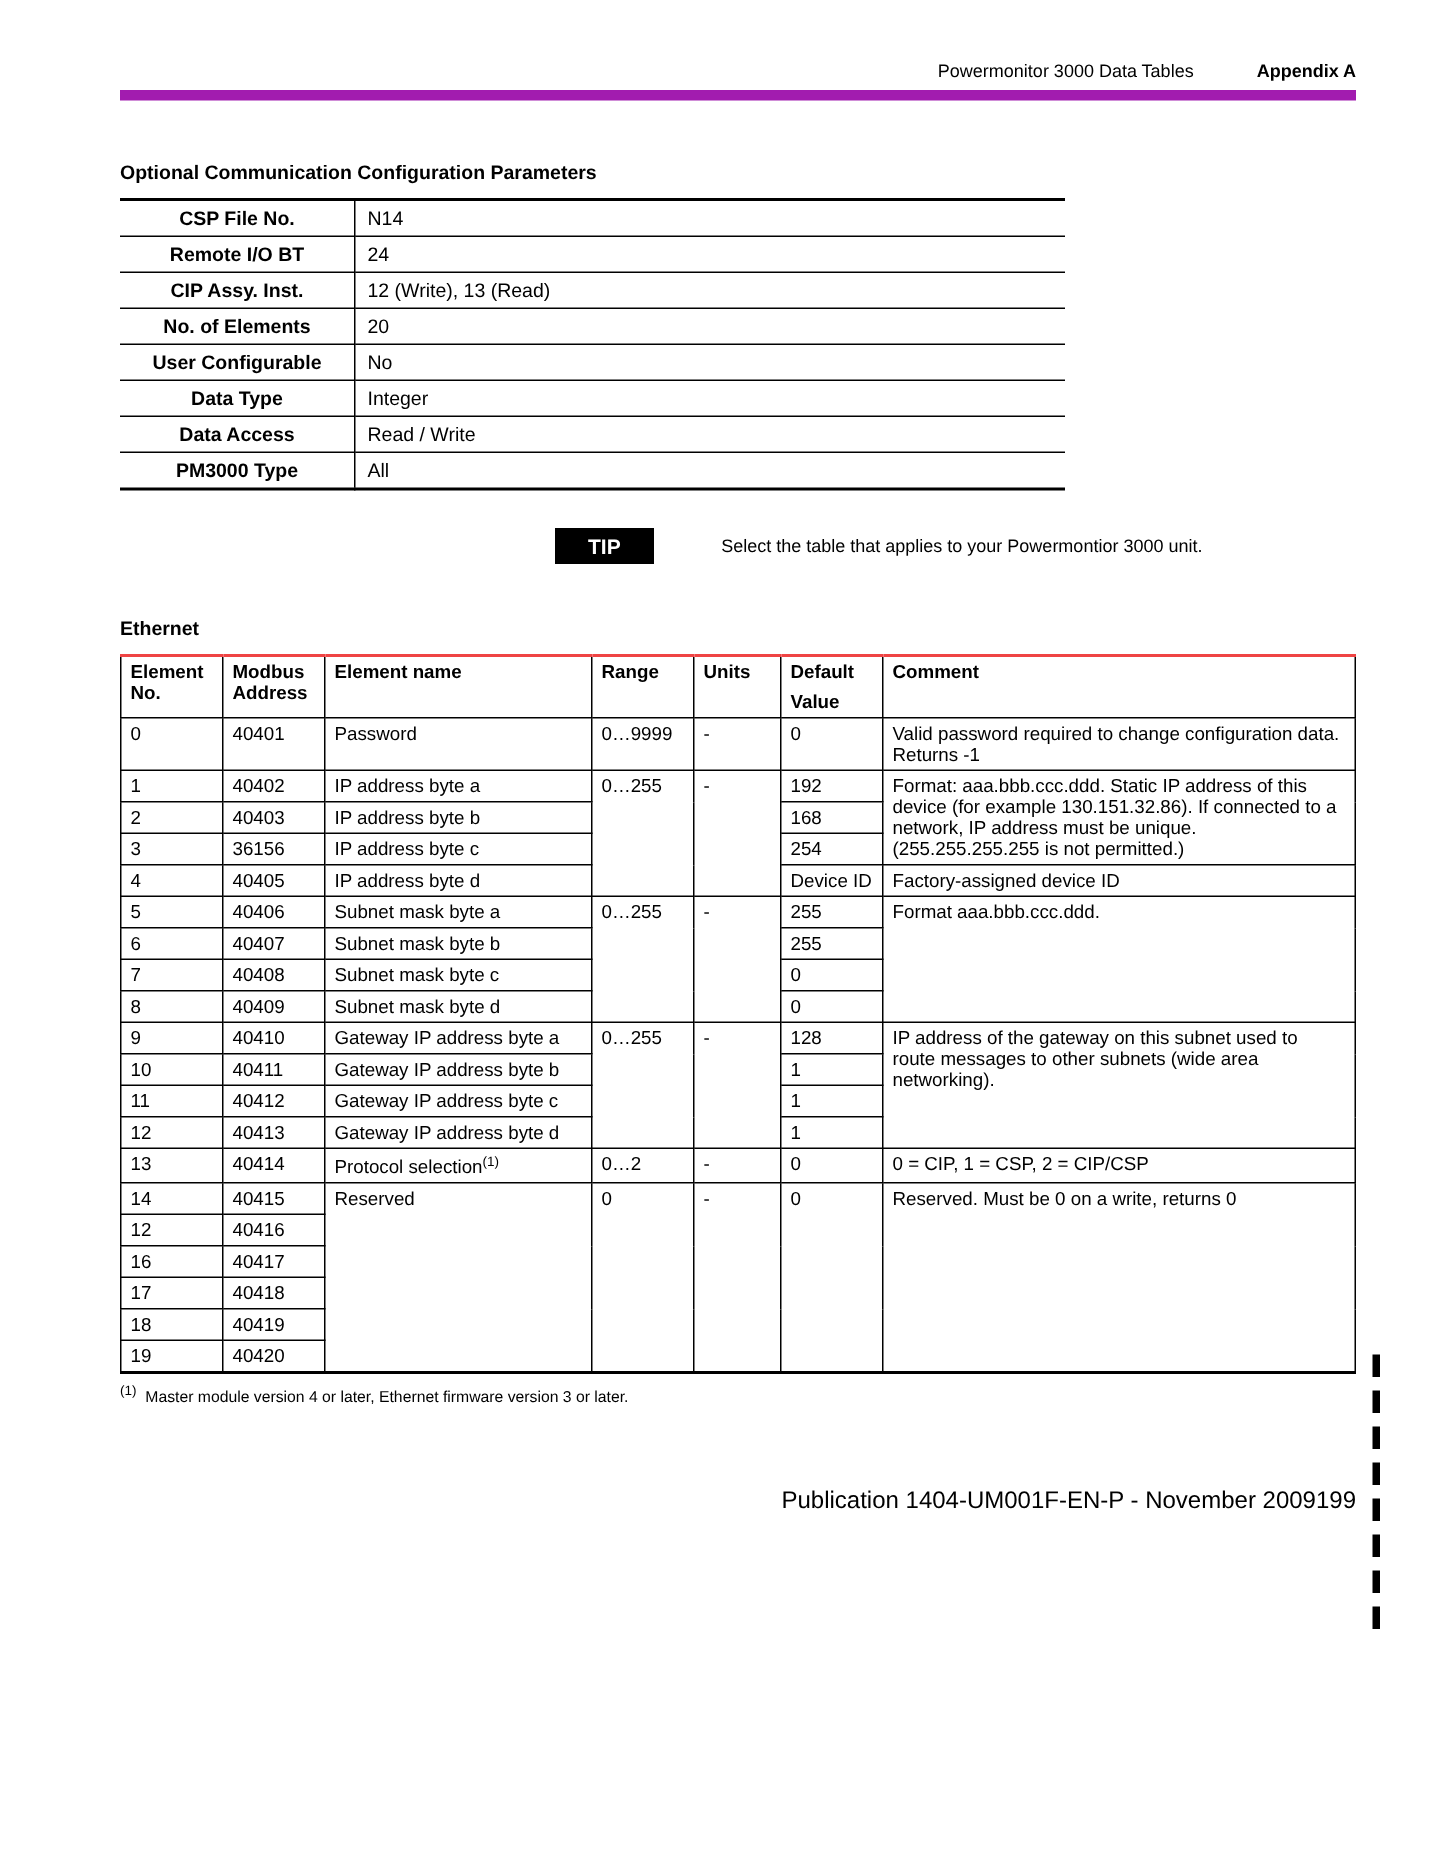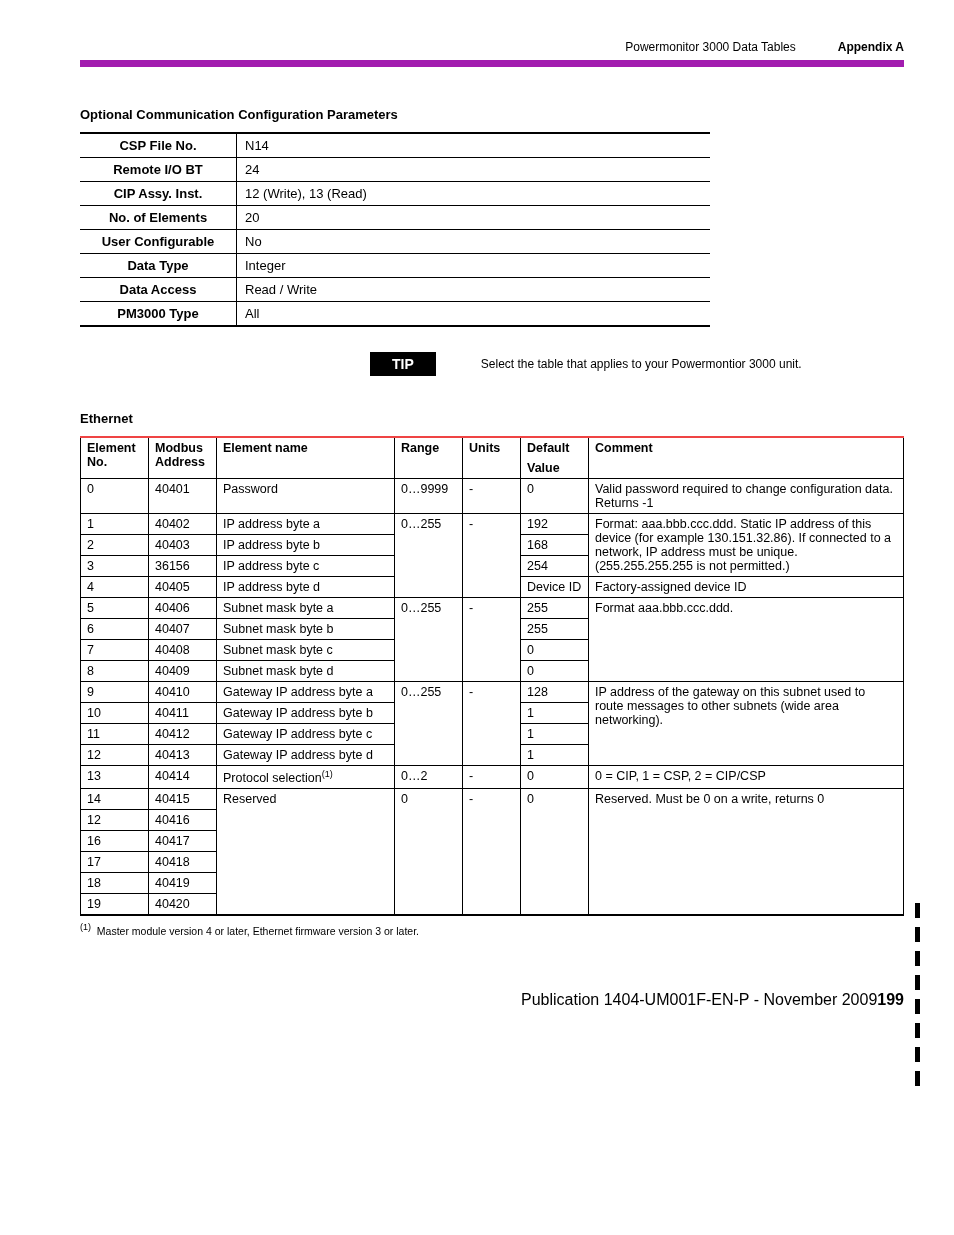--- a/index.html
+++ b/index.html
@@ -94,21 +94,21 @@
   .footnote sup {
     font-size: 9px;
   }
   .footer {
     display: flex;
     justify-content: flex-end;
     margin-top: 54px;
     font-size: 16px;
   }
   .footer .page-no {
-    font-weight: bold;
+    font-weight: normal;
   }
   sup {
     font-size: 9px;
     vertical-align: super;
   }
   .change-bars {
     position: absolute;
     right: 34px;
     top: 903px;
     height: 180px;

